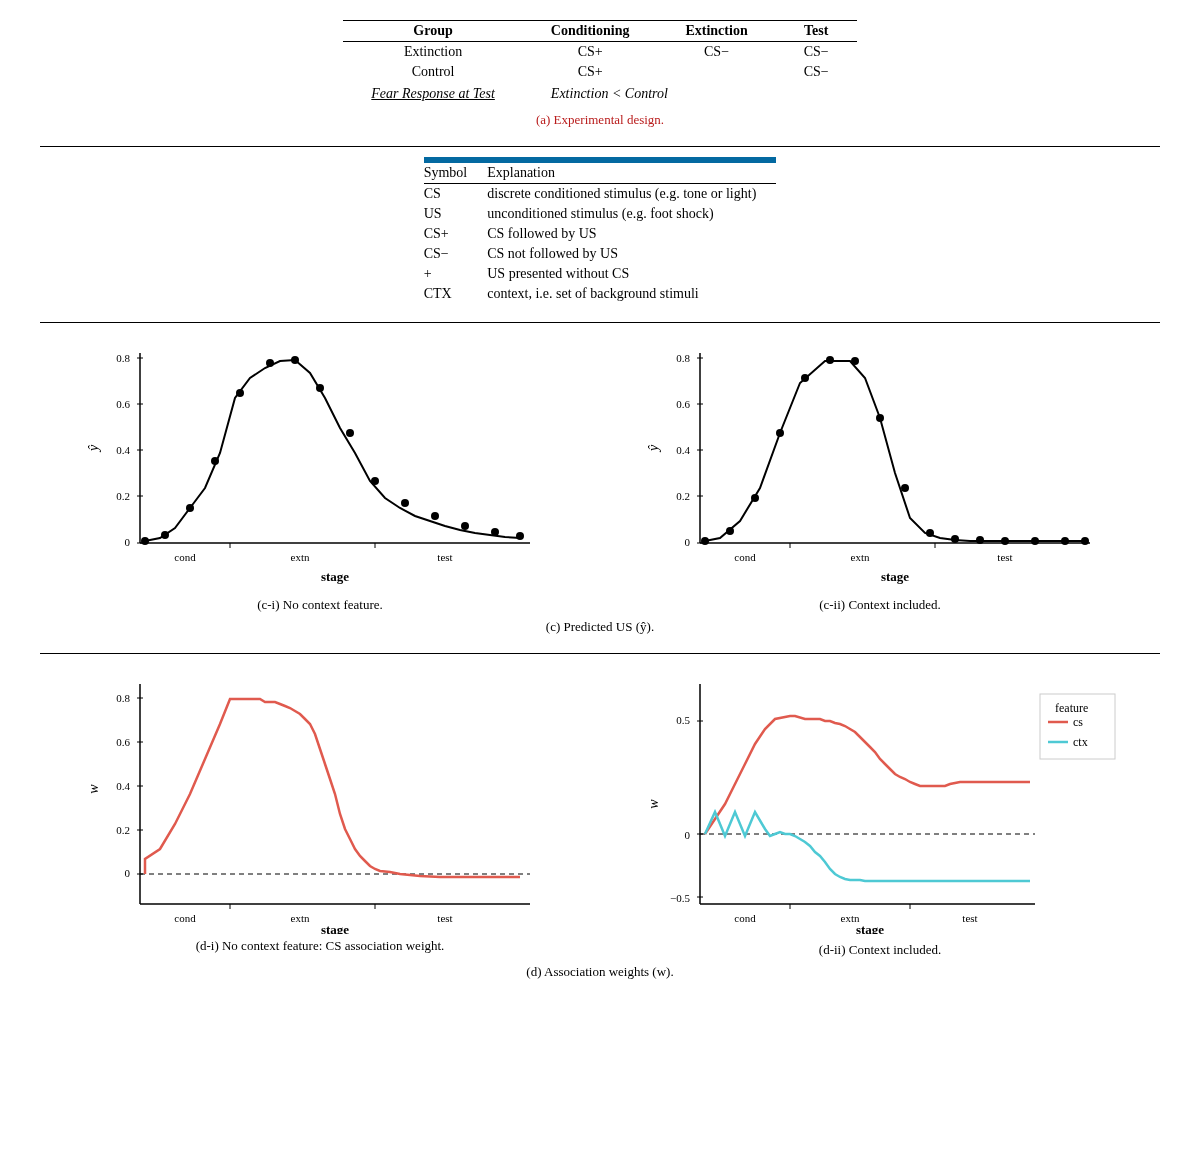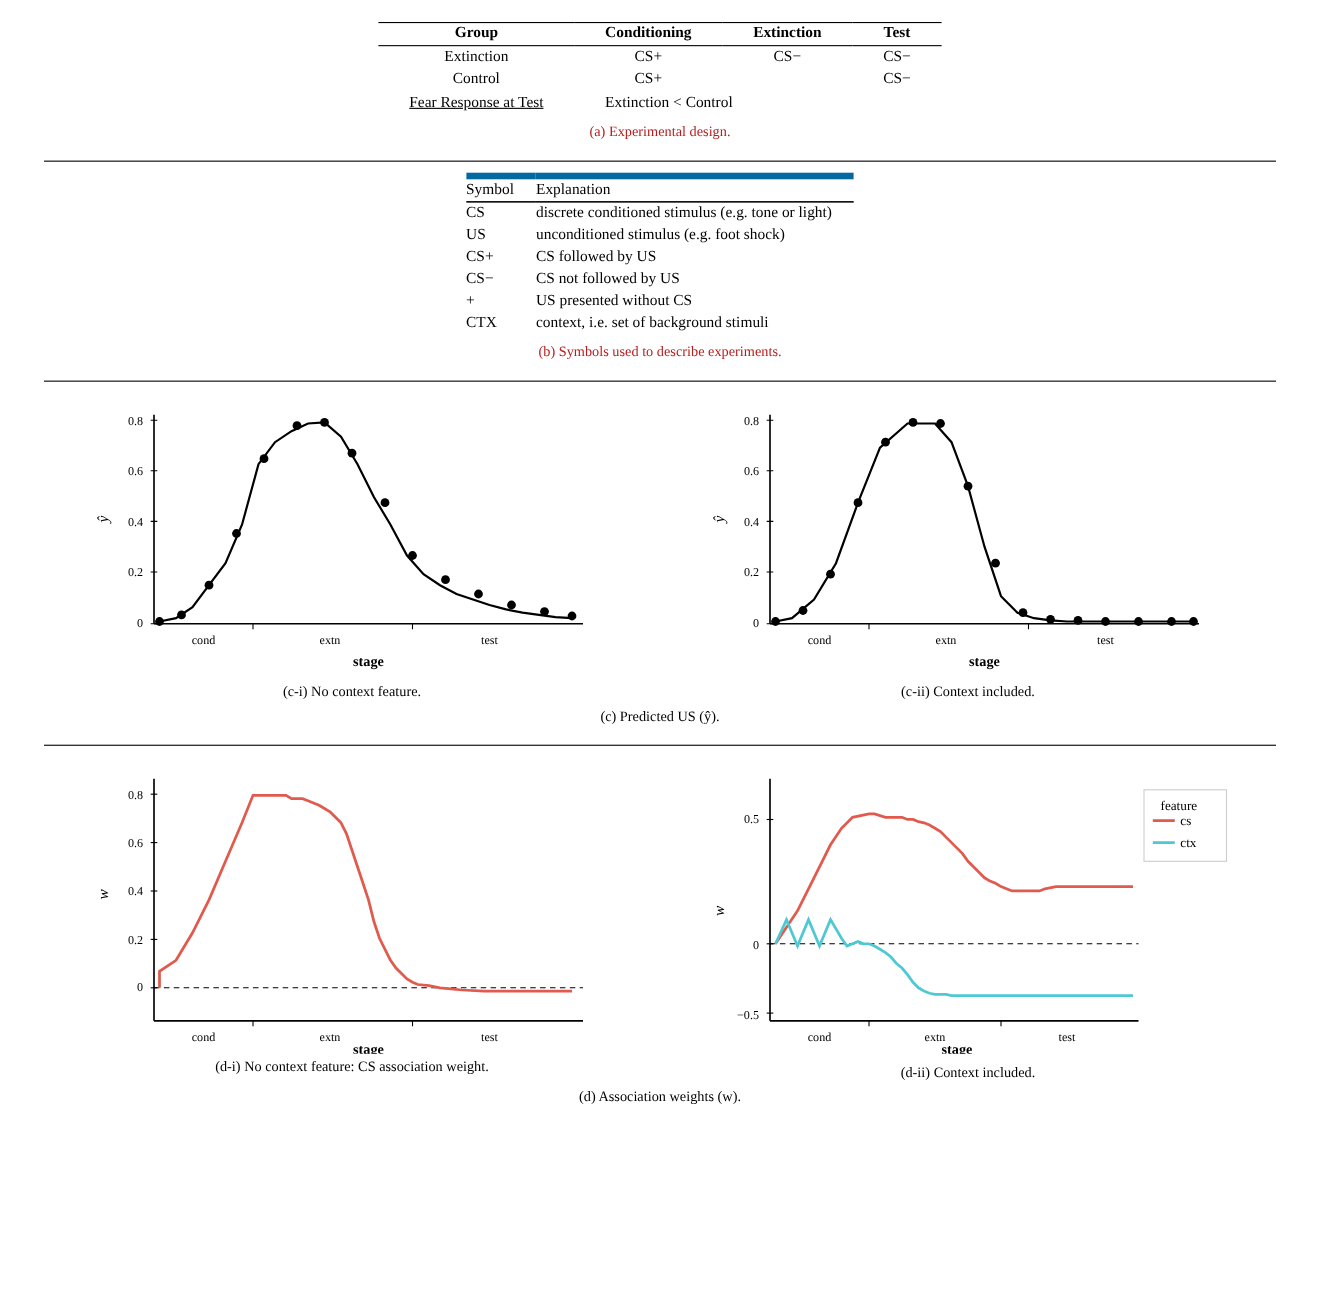--- a/index.html
+++ b/index.html
@@ -32,20 +32,21 @@
     .table-a td {
       padding: 2px 28px;
       text-align: center;
     }
     .underline-text {
       text-decoration: underline;
     }
     .fear-row td {
       text-align: left;
       padding-top: 4px;
+      font-style: italic;
     }
     .caption {
       font-size: 13px;
       margin-top: 6px;
       color: #b91c1c;
     }
 
     
     .section-b {
       border-top: 1px solid #000;
@@ -175,21 +176,20 @@
       <tr>
         <td>+</td>
         <td>US presented without CS</td>
       </tr>
       <tr>
         <td>CTX</td>
         <td>context, i.e. set of background stimuli</td>
       </tr>
     </tbody>
   </table>
-  <div class="caption">(b) Symbols used to describe experiments.</div>
 </div>
 
 <div class="section-c">
   <div class="charts-row">
 
     <div class="chart-container">
       <svg width="480" height="260">
 
         <line x1="60" y1="20" x2="60" y2="210" stroke="#000" stroke-width="1.5"></line>
         <line x1="60" y1="210" x2="450" y2="210" stroke="#000" stroke-width="1.5"></line>

